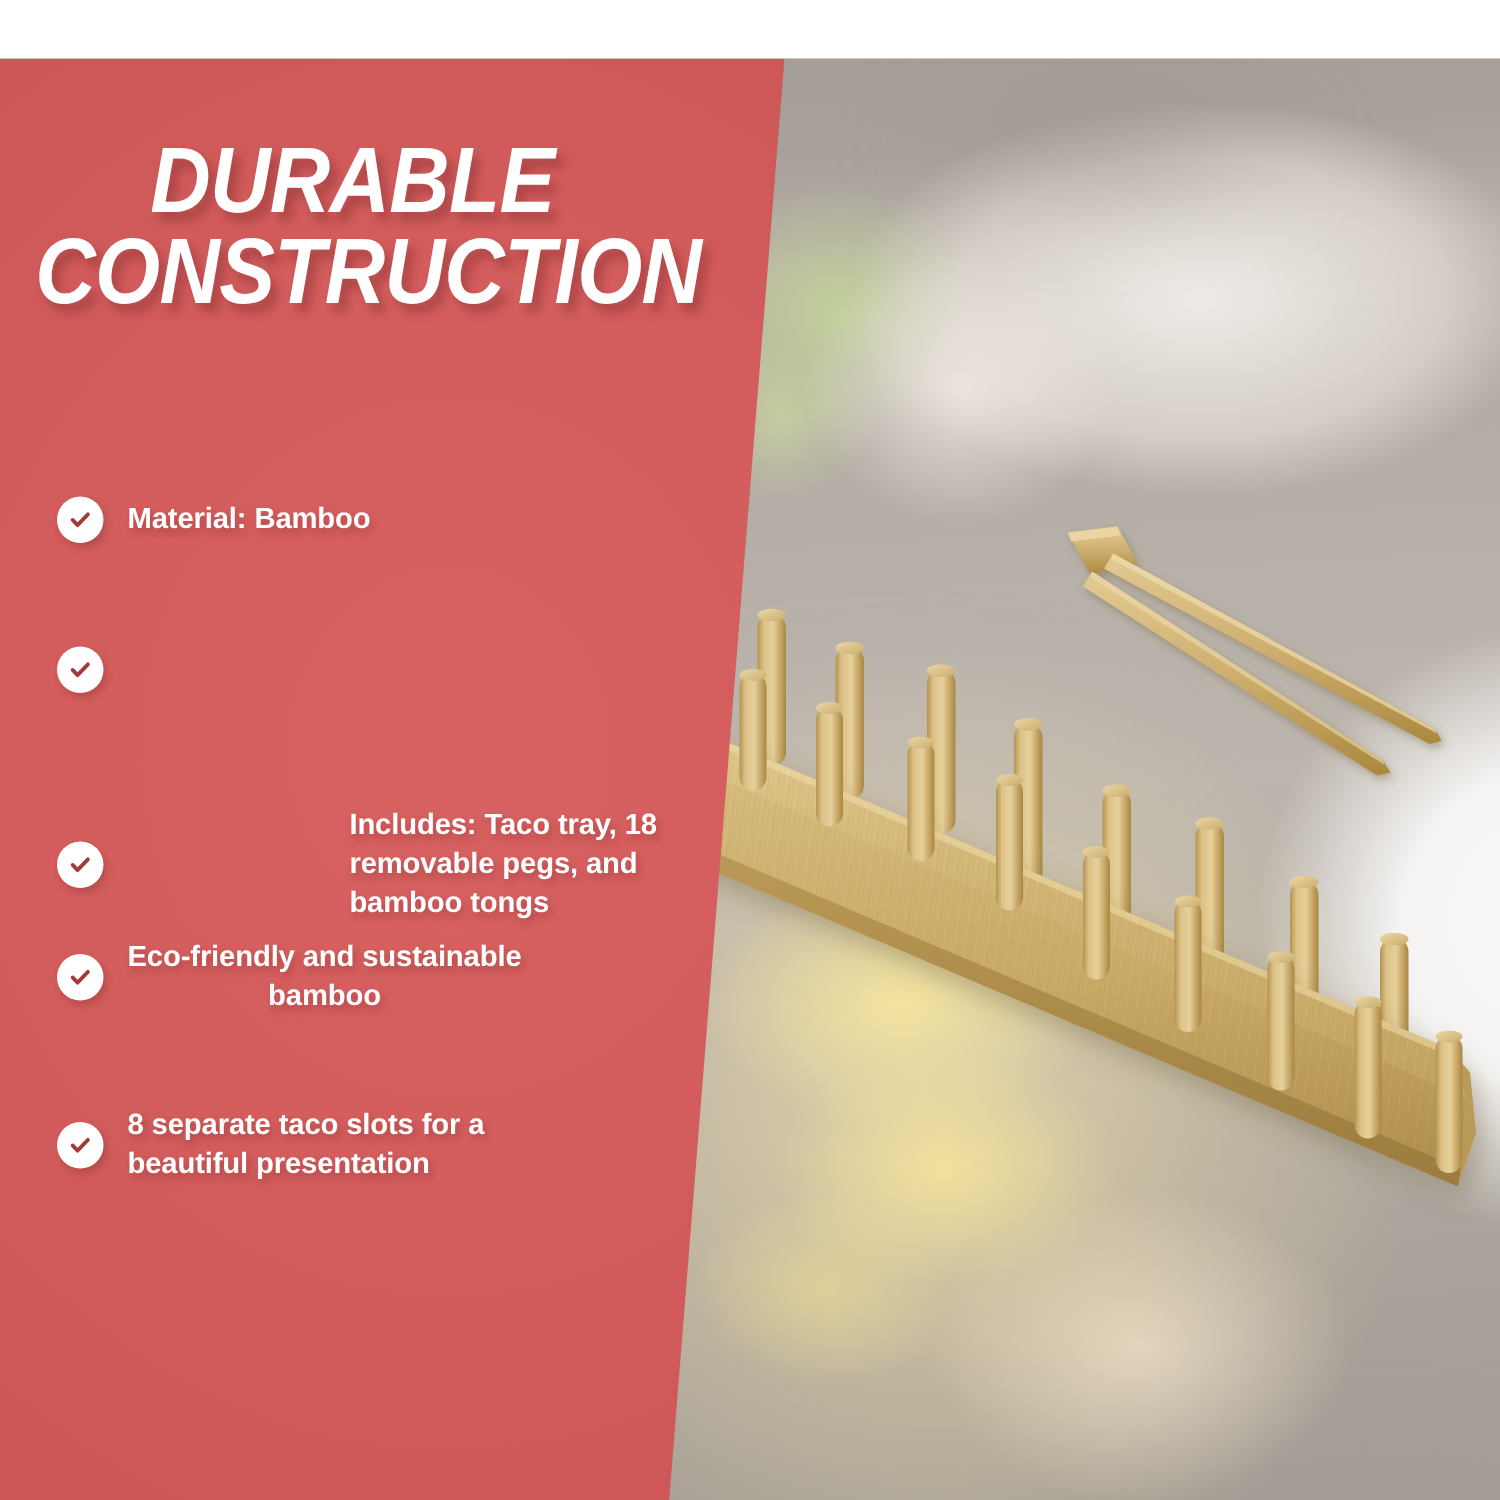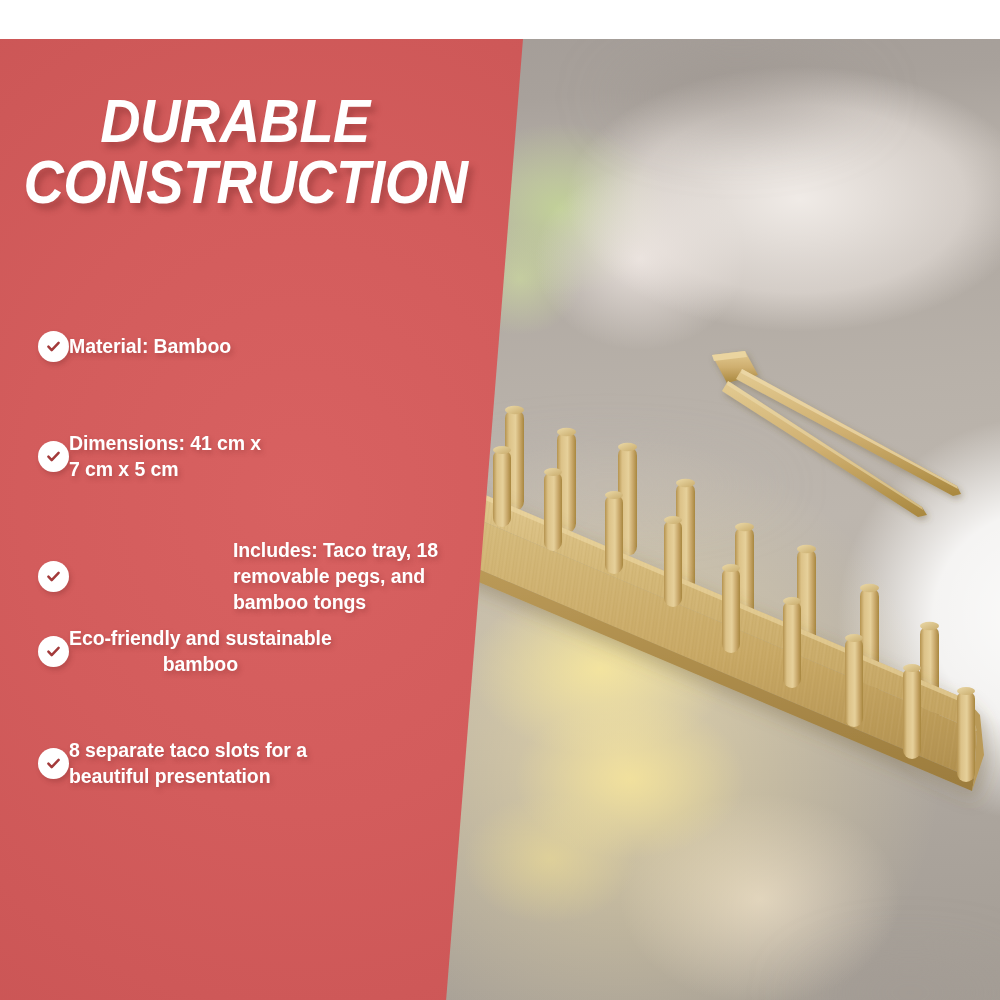--- a/index.html
+++ b/index.html
@@ -95,20 +95,21 @@
   .bullets {
     position: absolute;
     left: 38px;
     top: 282px;
     width: 400px;
   }
   .bullet {
     position: absolute;
     display: flex;
     align-items: center;
+    gap: 16px;
     width: 400px;
   }
   .check-badge {
     flex: 0 0 auto;
     width: 31px;
     height: 31px;
     border-radius: 50%;
     background: #ffffff;
     box-shadow: 2px 3px 5px rgba(120,40,40,0.30);
     display: flex;
@@ -341,22 +342,20 @@
       </span>
       <span class="bullet-text">Material: Bamboo</span>
     </div>
 
     <div class="bullet" style="top:110px;">
       <span class="check-badge">
         <svg width="17" height="17" viewBox="0 0 17 17">
             <path d="M3.4 8.6 L6.7 12.1 L13.6 4.9" stroke="#A33A3A" stroke-width="2.5" fill="none" stroke-linecap="round" stroke-linejoin="round"></path>
           </svg>
       </span>
-      <span class="bullet-text">Dimensions: 41 cm x
-7 cm x 5 cm</span>
     </div>
 
     <div class="bullet" style="top:217px;justify-content:space-between;">
       <span class="check-badge">
         <svg width="17" height="17" viewBox="0 0 17 17">
             <path d="M3.4 8.6 L6.7 12.1 L13.6 4.9" stroke="#A33A3A" stroke-width="2.5" fill="none" stroke-linecap="round" stroke-linejoin="round"></path>
           </svg>
       </span>
       <span class="bullet-text">Includes: Taco tray, 18
 removable pegs, and

